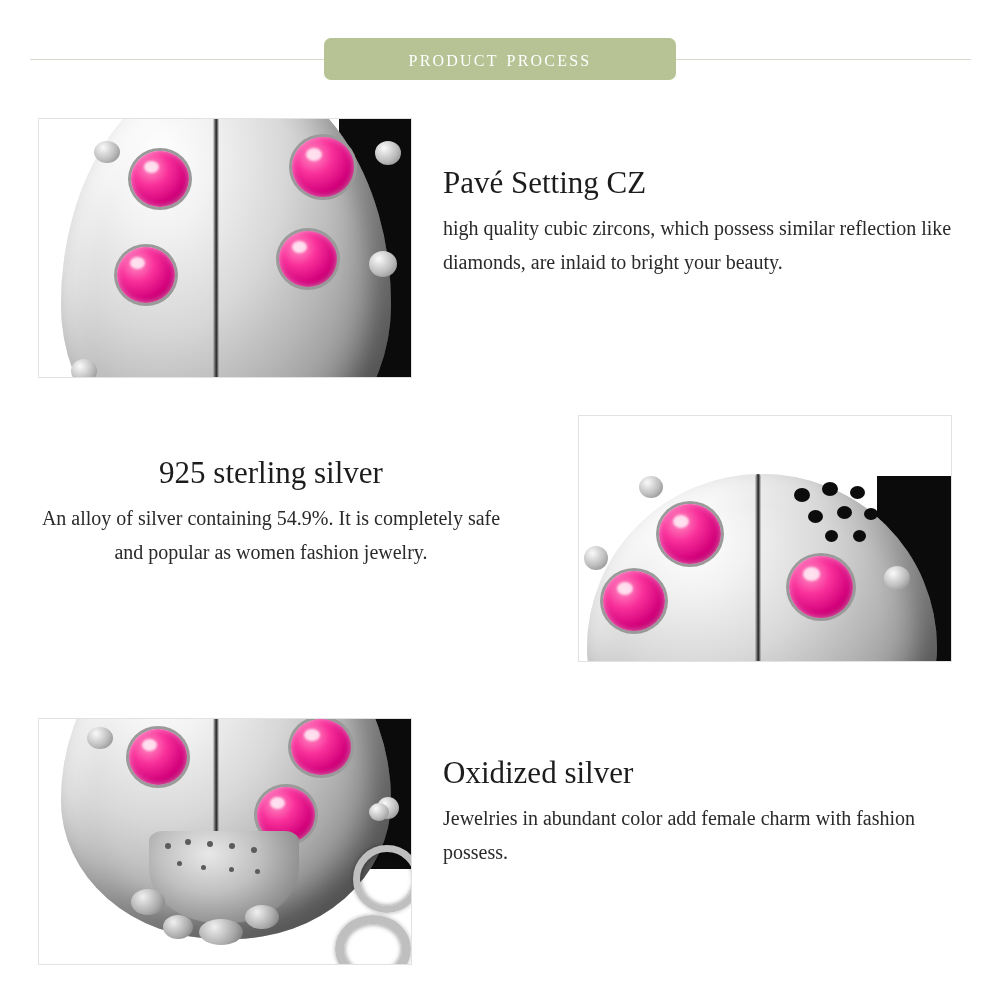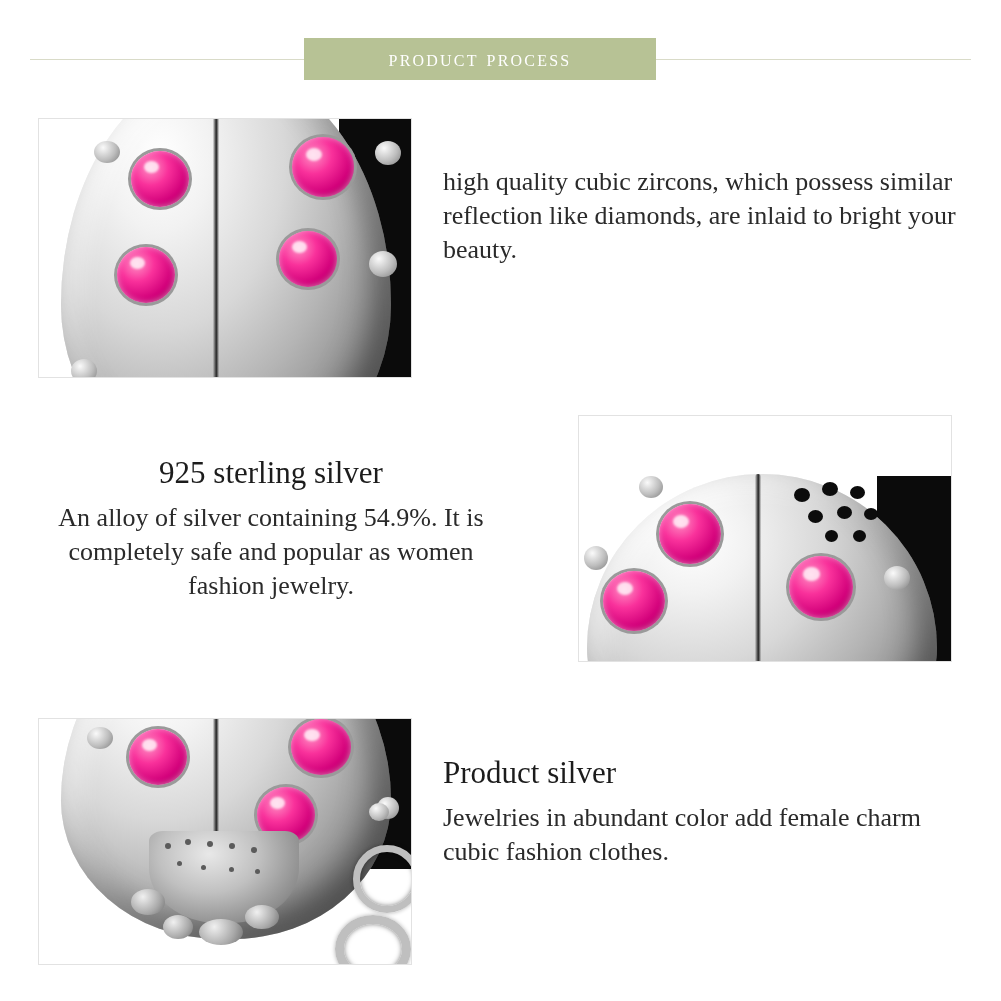--- a/index.html
+++ b/index.html
@@ -27,28 +27,29 @@
   .header-rule {
     position: absolute;
     left: 30px;
     top: 21px;
     width: 941px;
     height: 1px;
     background: #d9dbc8;
   }
   .header-badge {
     position: absolute;
-    left: 304px;
+    left: 324px;
     top: 0px;
     width: 352px;
     height: 42px;
     background: #b7c295;
     display: flex;
     align-items: center;
     justify-content: center;
+    border-radius: 7px;
   }
   .header-badge span {
     font-family: "Liberation Serif", serif;
     font-size: 23px;
     letter-spacing: 2.2px;
     color: #ffffff;
     font-variant: small-caps;
     text-transform: lowercase;
   }
 
@@ -135,21 +136,21 @@
     margin: 0 0 10px 0;
     font-family: "Liberation Serif", serif;
     font-weight: 400;
     font-size: 31px;
     line-height: 36px;
     color: #1c1c1c;
   }
   .block p {
     margin: 0;
     font-family: "Liberation Serif", serif;
-    font-size: 26px;
+    font-size: 20px;
     line-height: 34px;
     color: #2a2a2a;
   }
 </style>
 </head>
 <body>
 
 <div class="header">
   <div class="header-rule"></div>
   <div class="header-badge">
@@ -170,20 +171,21 @@
     <div class="nub" style="left:330px; top:132px; width:28px; height:26px;"></div>
     <div class="gem" style="left:92px; top:32px; width:58px; height:56px;"></div>
     <div class="gem" style="left:253px; top:18px; width:62px; height:60px;"></div>
     <div class="gem" style="left:78px; top:128px; width:58px; height:56px;"></div>
     <div class="gem" style="left:240px; top:112px; width:58px; height:56px;"></div>
 
   </div>
 </div>
 
 <div class="block" style="left:443px; top:165px; width:520px;">
+  <h2>Pavé Setting CZ</h2>
   <p>high quality cubic zircons, which possess similar reflection like diamonds, are inlaid to bright your beauty.</p>
 </div>
 
 <div class="block" style="left:36px; top:455px; width:470px;text-align:center;">
   <h2>925 sterling silver</h2>
   <p>An alloy of silver containing 54.9%. It is completely safe and popular as women fashion jewelry.</p>
 </div>
 
 <div class="photo" style="left:578px; top:415px; width:372px; height:245px;">
   <div class="stage">
@@ -237,15 +239,15 @@
     <div class="leg" style="left:160px; top:200px; width:44px; height:26px;"></div>
     <div class="leg" style="left:206px; top:186px; width:34px; height:24px;"></div>
 
     <div class="ring" style="left:314px; top:126px; width:54px; height:54px;"></div>
     <div class="ring" style="left:296px; top:196px; width:58px; height:50px; border-width:9px;"></div>
     <div class="nub" style="left:330px; top:84px; width:20px; height:18px;"></div>
   </div>
 </div>
 
 <div class="block" style="left:443px; top:755px; width:520px;">
-  <h2>Product silver</h2>
-  <p>Jewelries in abundant color add female charm cubic fashion clothes.</p>
+  <h2>Oxidized silver</h2>
+  <p>Jewelries in abundant color add female charm with fashion possess.</p>
 </div>
 
 </body></html>

